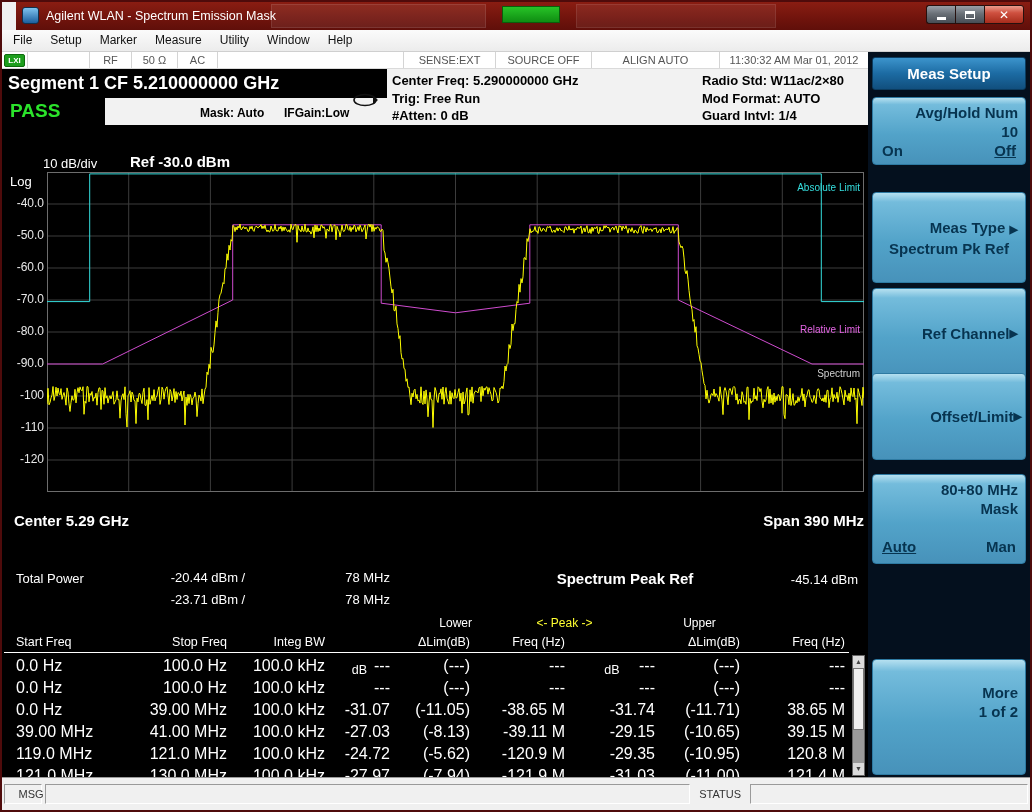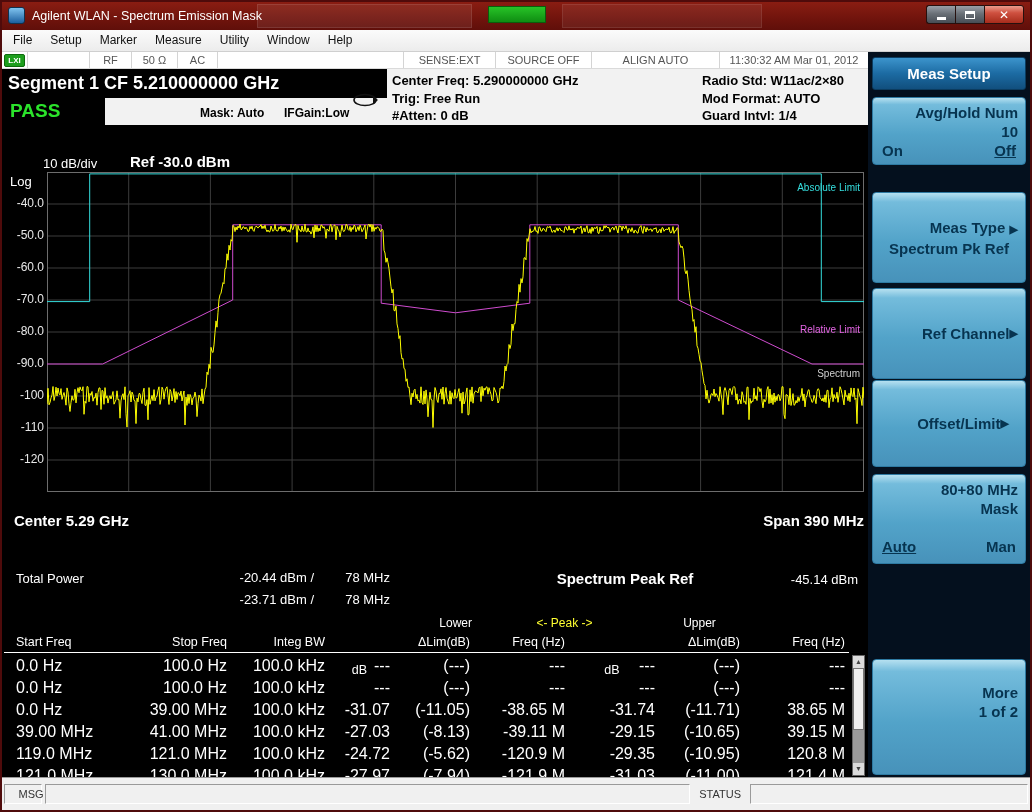--- a/index.html
+++ b/index.html
@@ -2,21 +2,21 @@
 <html><head>
 <meta charset="utf-8">
 <style>
   * { box-sizing: border-box; }
   html,body { margin:0; padding:0; background:#555; }
   body { font-family:"Liberation Sans", sans-serif; }
   .window { position:relative; width:1032px; height:812px; background:#f0f0f0;
             border:2px solid #4f0b0b; overflow:hidden; }
 
   
-  .titlebar { position:absolute; top:0; left:0; right:0; height:40px;
+  .titlebar { position:absolute; top:0; left:14px; right:0; height:40px;
     background:linear-gradient(180deg,#8a1d12 0%, #6e130c 45%, #4f0a08 100%); }
   .app-icon { position:absolute; left:6px; top:5px; width:17px; height:17px; border-radius:3px;
     background:linear-gradient(180deg,#7fc3ef,#1c5f9e); border:1px solid #10314f; }
   .title-text { position:absolute; left:30px; top:0; line-height:28px; color:#fff; font-size:12.5px; }
   .ghost1 { position:absolute; left:255px; top:2px; width:215px; height:24px;
     background:rgba(255,255,255,0.07); border:1px solid rgba(255,255,255,0.10); }
   .ghost2 { position:absolute; left:560px; top:2px; width:200px; height:24px;
     background:rgba(255,255,255,0.06); border:1px solid rgba(255,255,255,0.09); }
   .ghost-green { position:absolute; left:486px; top:4px; width:58px; height:17px;
     background:linear-gradient(180deg,#27c327,#0f8d12); border:1px solid #0a5e0c; }
@@ -64,21 +64,21 @@
   .trace-label { position:absolute; right:8px; font-size:10px; }
   .lbl-abs { top:57px; color:#35dede; }
   .lbl-rel { top:199px; color:#e565e5; }
   .lbl-spec { top:243px; color:#cfcfcf; }
   .center-label { position:absolute; left:12px; top:387px; font-size:15px; font-weight:bold; }
   .span-label { position:absolute; right:4px; top:387px; font-size:15px; font-weight:bold; }
 
   
   .results { position:absolute; top:556px; left:0; width:866px; height:221px; background:#000; color:#fff; overflow:hidden; }
   .tp-label { position:absolute; left:14px; top:13px; font-size:13px; }
-  .tp-val { position:absolute; left:100px; width:212px; text-align:right; font-size:13px; }
+  .tp-val { position:absolute; left:100px; width:212px; text-align:center; font-size:13px; }
   .tp-bw { position:absolute; left:320px; width:68px; text-align:right; font-size:13px; }
   .peak-label { position:absolute; left:478px; top:12px; width:290px; text-align:center; font-size:15px; font-weight:bold; }
   .peak-val { position:absolute; left:720px; top:14px; width:136px; text-align:right; font-size:13px; }
   .suphdr { position:absolute; top:58px; font-size:12px; }
   .sup-lower { left:390px; width:80px; text-align:right; }
   .sup-peak { left:470px; width:185px; text-align:center; color:#ffff30; }
   .sup-upper { left:655px; width:85px; text-align:center; }
   #col-headers { position:absolute; left:14px; top:76px; display:inline-grid; font-size:12.5px; }
   .hline { position:absolute; left:2px; top:94px; width:845px; height:1px; background:#fff; }
   #table-rows { position:absolute; left:14px; top:97px; width:831px; height:124px; overflow:hidden; }
@@ -327,21 +327,21 @@
       <div class="sk-title"><span>Meas Type</span> <span class="arrow">▶</span></div>
       <div class="sk-value-c">Spectrum Pk Ref</div>
       <div class="sk-spacer"></div>
     </div>
 
     <div class="skey sk-center" style="top:236px;height:91px;justify-content:flex-end;padding-right:7px">
       <span>Ref Channel</span>
         <span class="arrow">▶</span>
     </div>
 
-    <div class="skey sk-center" style="top:328px;height:87px;justify-content:flex-end;padding-right:16px">
+    <div class="skey sk-center" style="top:321px;height:87px;justify-content:flex-end;padding-right:3px">
       <span>Offset/Limit</span>
         <span class="arrow">▶</span>
     </div>
 
     <div class="skey" style="top:422px;height:90px">
       <div class="sk-title">80+80 MHz</div>
       <div class="sk-title">Mask</div>
       <div class="sk-spacer"></div>
       <div class="sk-toggle">
         <span class="u">Auto</span>

